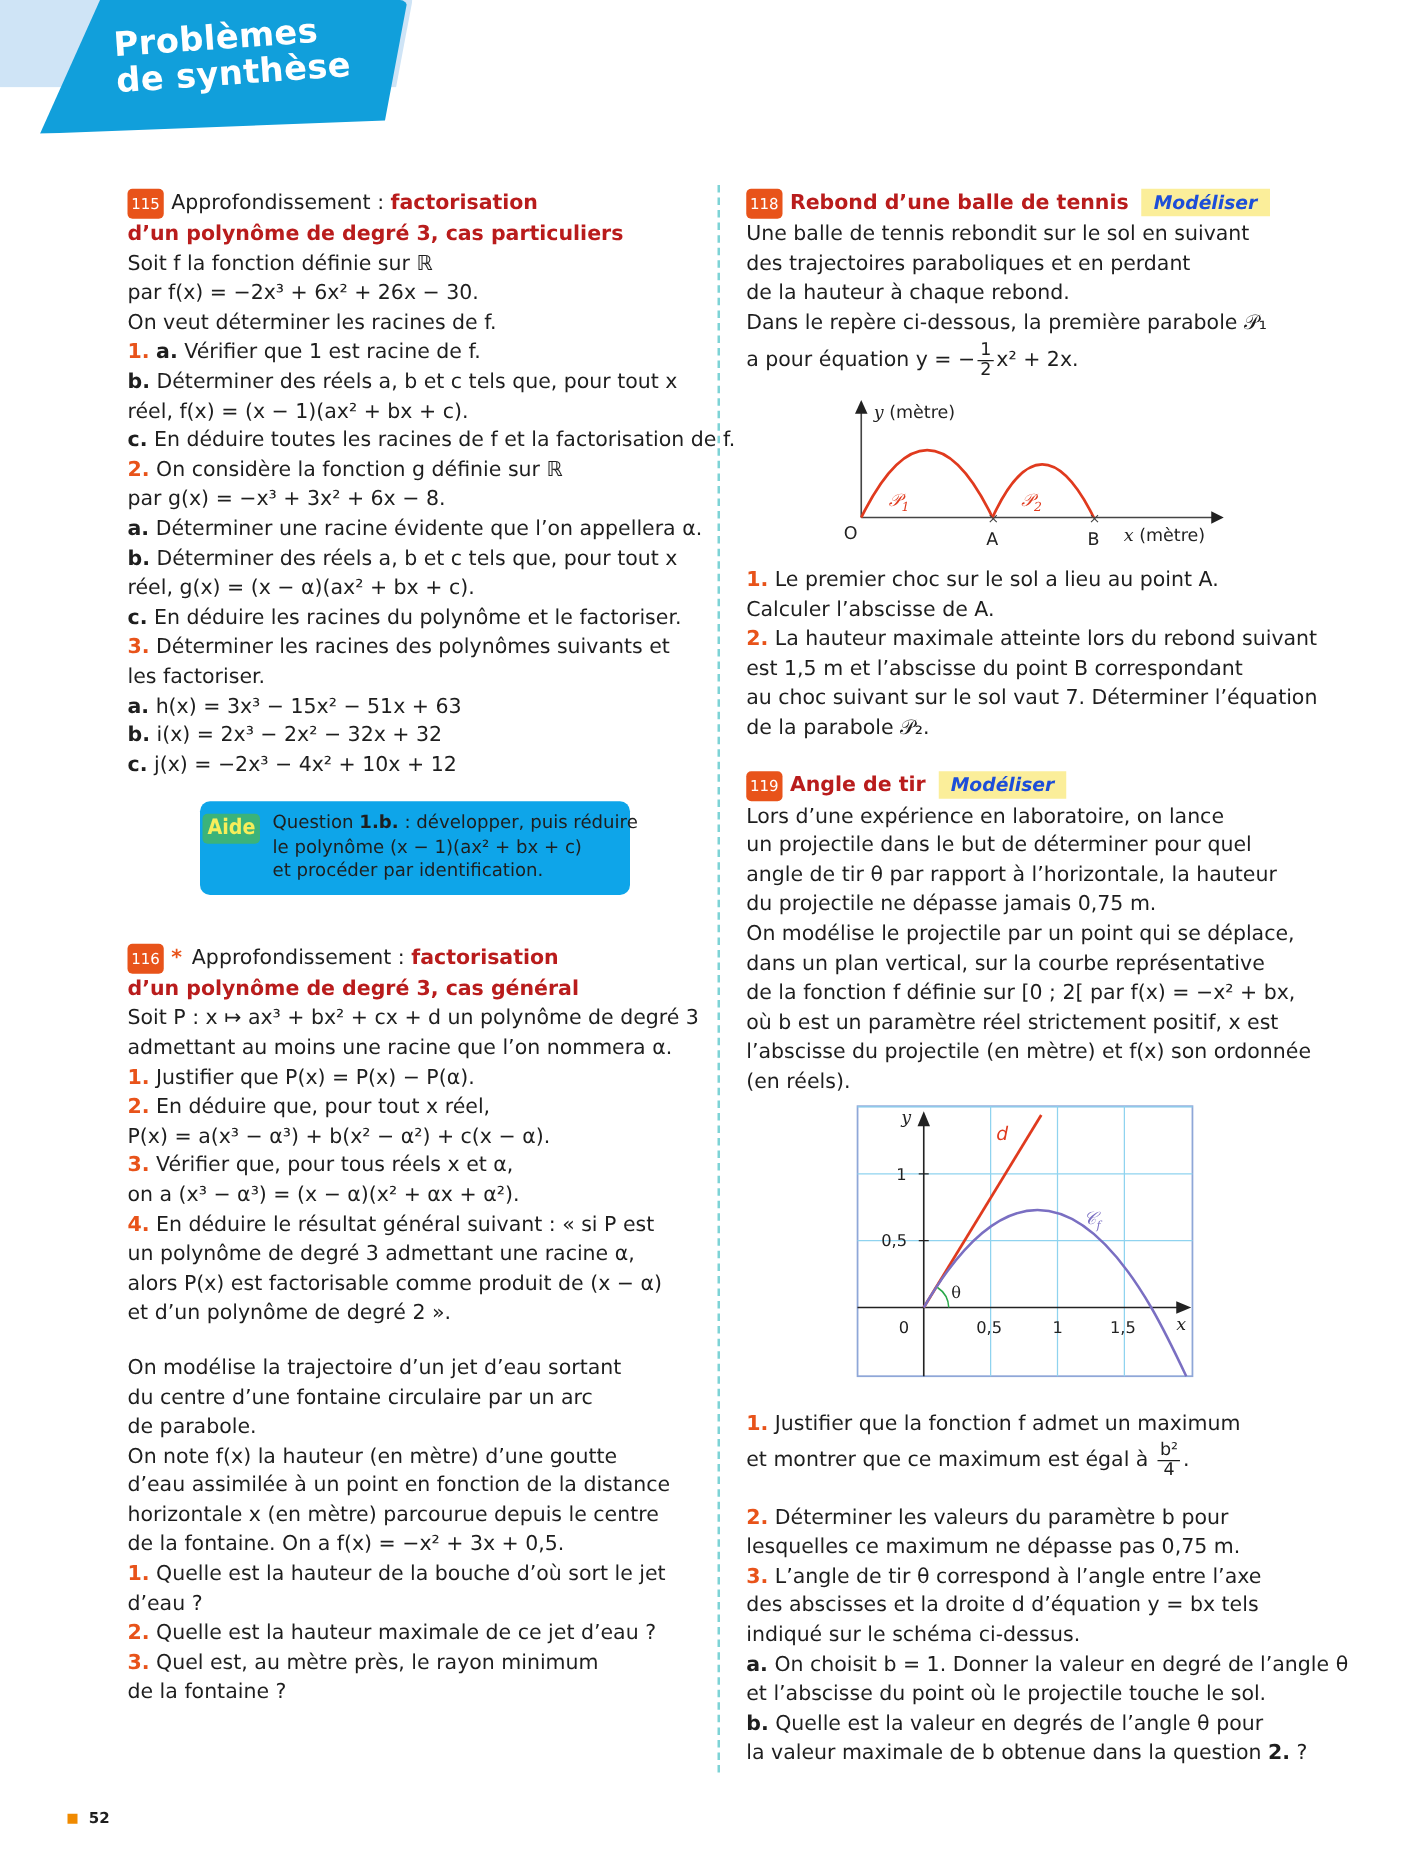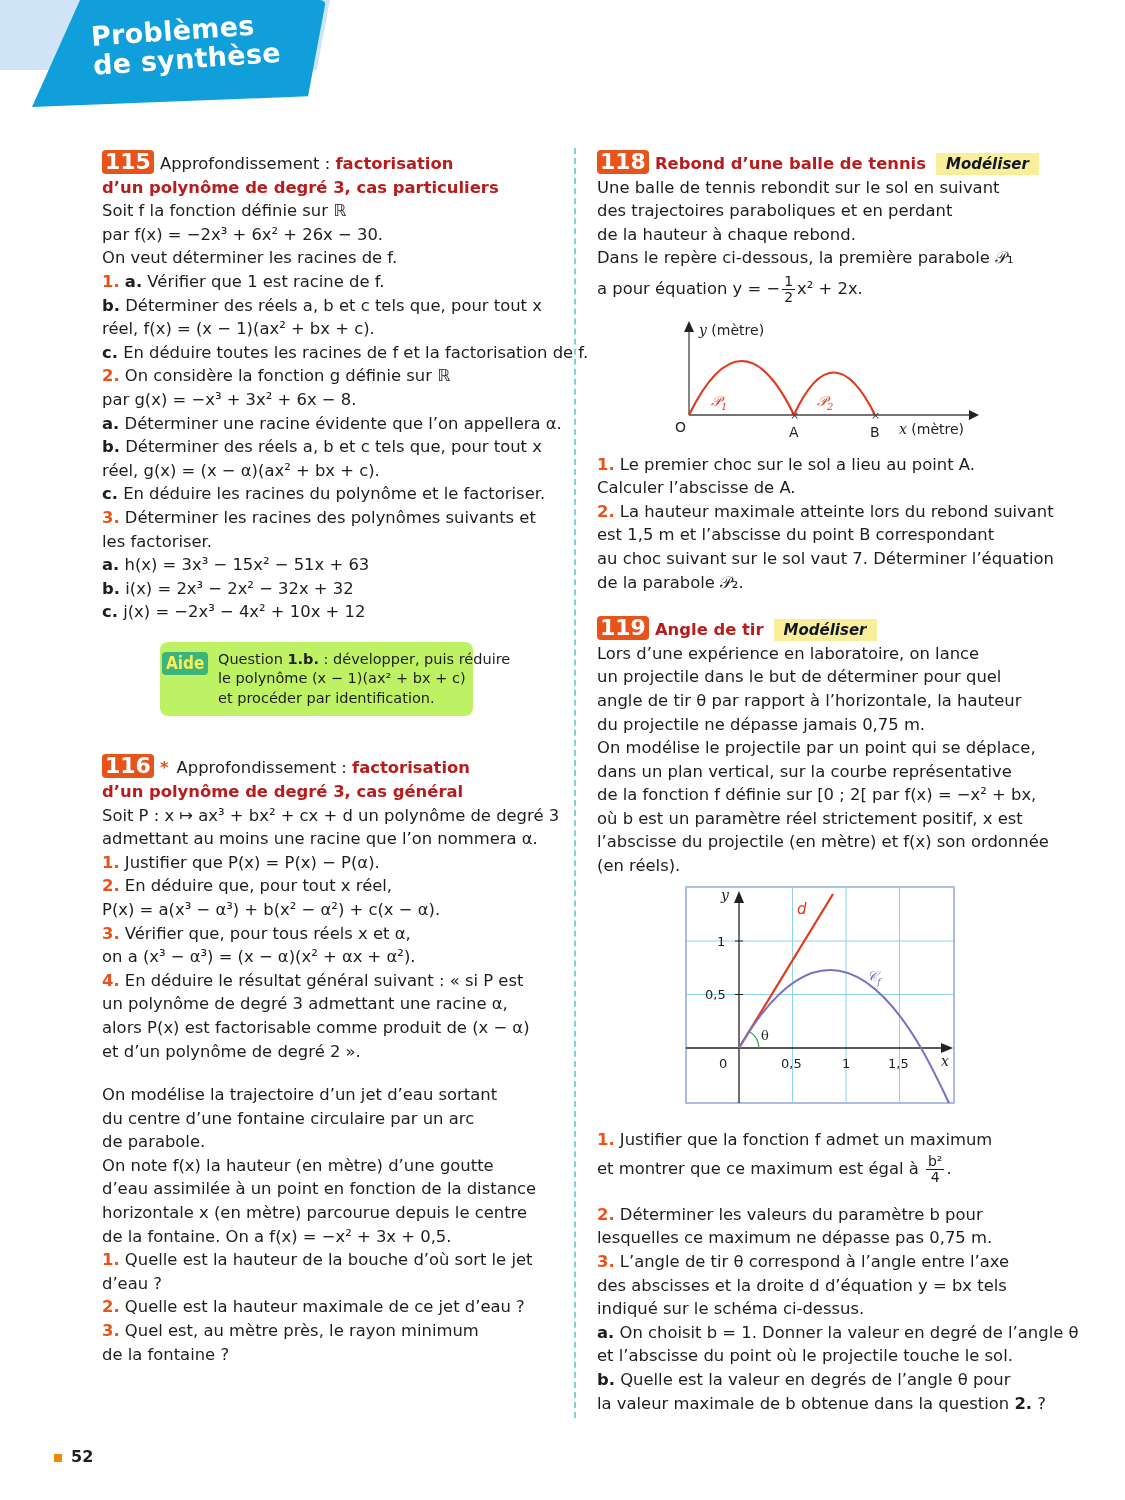--- a/index.html
+++ b/index.html
@@ -10,39 +10,39 @@
   .banner { position:absolute; left:26px; top:0; width:300px; height:107px; background:#119fdb;
             clip-path:polygon(18% 0, 100% 0, 94% 90%, 2% 100%); border-radius:6px; }
   .banner-title { position:absolute; left:90px; top:22px; color:#fff; font-weight:bold; font-size:27px;
                   line-height:29px; transform:rotate(-4deg); transform-origin:left top;
                   font-family:"DejaVu Sans", sans-serif; letter-spacing:0.3px; }
   .col { position:absolute; top:150px; font-size:16.4px; line-height:23.6px; }
   .col.left { left:102px; width:455px; }
   .col.right { left:597px; width:450px; }
   .divider { position:absolute; left:574px; top:148px; height:1270px; border-left:2px dashed #7ed3d6; }
   .ex { margin-bottom:0; }
-  .badge { display:inline-block; background:#e8531a; color:#fff; font-weight:bold; font-size:22px;
+  .badge { display:inline-block; background:#e8531a; color:#fff; font-weight:normal; font-size:12px;
            border-radius:4px; padding:0 3px; line-height:24px; margin-right:6px; vertical-align:baseline; }
   .star { color:#e8531a; font-weight:bold; margin-right:8px; }
   .title-black { font-weight:normal; color:#1e1e1e; }
   .title-orange { font-weight:bold; color:#b91c1c; }
-  .tag { display:inline-block; background:#fbee9a; color:#0f172a; font-weight:bold; font-style:italic;
+  .tag { display:inline-block; background:#fbee9a; color:#1d4ed8; font-weight:bold; font-style:italic;
          padding:0 10px; margin-left:10px; font-size:15px; line-height:22px; }
   .num { color:#e8531a; font-weight:bold; }
   .sub { font-weight:bold; }
   .line { display:block; white-space:nowrap; }
-  .aide-box { margin:18px 0 0 58px; width:313px; background:#bef264; border-radius:8px; padding:8px 0 8px 0;
+  .aide-box { margin:18px 0 0 58px; width:344px; background:#0ea5e9; border-radius:8px; padding:8px 0 8px 0;
               position:relative; font-size:14.5px; line-height:19.5px; }
   .aide-tag { position:absolute; left:2px; top:10px; background:#3bb37a; color:#f7ee5a; font-weight:bold;
               font-size:17px; padding:2px 4px; border-radius:4px; font-family:"DejaVu Sans Condensed","DejaVu Sans",sans-serif; }
   .aide-text { margin-left:58px; }
   .mt-big { margin-top:38px; }
   .fig1 { margin:10px 0 6px 70px; }
   .fig2 { margin:8px 0 18px 88px; }
-  .footer { position:absolute; left:54px; top:1447px; font-size:16px; font-weight:bold; }
+  .footer { position:absolute; left:54px; top:1447px; font-size:12px; font-weight:bold; }
   .footer .sq { display:inline-block; width:8px; height:8px; background:#f08a00; margin-right:9px; vertical-align:middle; }
   .frac { display:inline-block; vertical-align:middle; text-align:center; font-size:14px; line-height:15px; margin:0 2px; }
   .frac .n { display:block; border-bottom:1px solid #1e1e1e; padding:0 2px; }
   .frac .d { display:block; }
 </style>
 </head>
 <body>
 
 <div class="banner-bg"></div>
 <div class="banner"></div>

